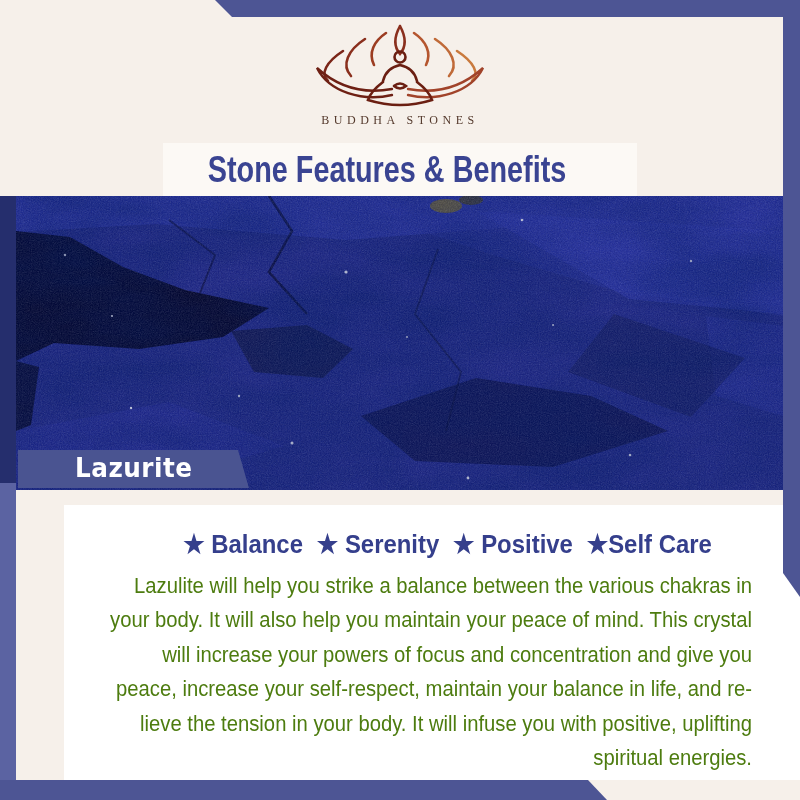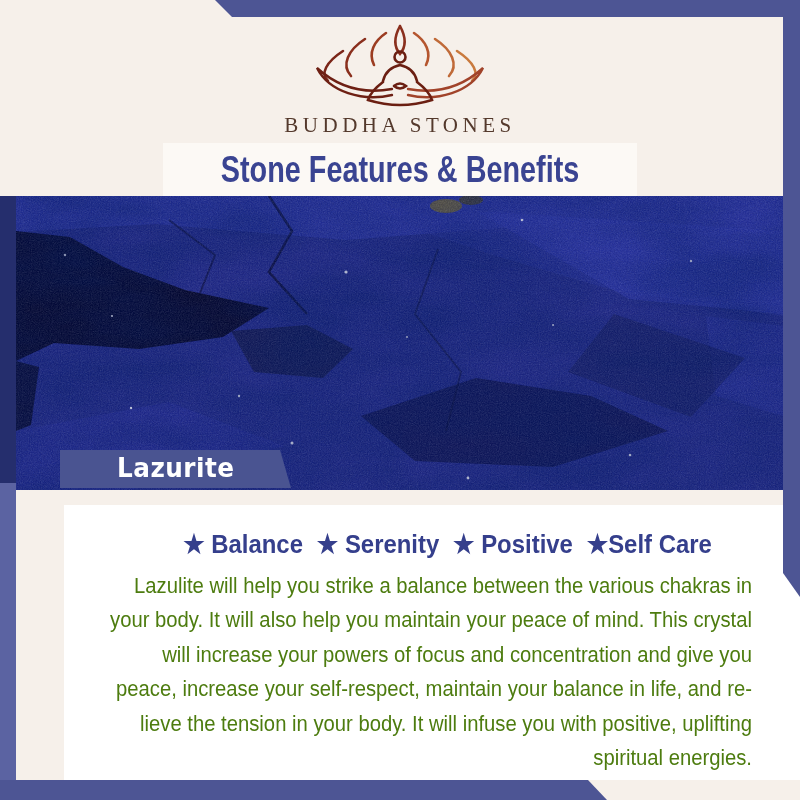--- a/index.html
+++ b/index.html
@@ -13,33 +13,33 @@
     clip-path:polygon(0 0,100% 0,100% 100%,17px 100%);}
   .bar-right{position:absolute;left:783px;top:0;width:17px;height:597px;background:#4d5594;z-index:6;
     clip-path:polygon(0 0,100% 0,100% 100%,0 calc(100% - 24px));}
   .bar-bottom{position:absolute;left:0;top:780px;width:607px;height:20px;background:#4d5594;z-index:6;
     clip-path:polygon(0 0,588px 0,100% 100%,0 100%);}
   .strip-dark{position:absolute;left:0;top:196px;width:16px;height:287px;background:#252e6d;z-index:5;}
   .strip-light{position:absolute;left:0;top:483px;width:16px;height:317px;background:#5b63a2;z-index:5;}
   
   .logo-svg{position:absolute;left:295px;top:24px;width:210px;height:84px;z-index:2;}
   .brand{position:absolute;left:0;top:113px;width:100%;text-align:center;z-index:2;
-    font-family:"Liberation Serif",serif;font-size:21px;letter-spacing:4.5px;color:#54392c;}
+    font-family:"Liberation Serif",serif;font-size:12px;letter-spacing:4.5px;color:#54392c;}
   
   .banner{position:absolute;left:163px;top:143px;width:474px;height:53px;background:#fcf9f5;z-index:2;
-    display:flex;align-items:center;justify-content:center;}
+    display:flex;align-items:center;justify-content:flex-start;}
   .banner h1{margin:0;font-size:36px;font-weight:bold;color:#3a4492;white-space:nowrap;
     transform:scaleX(0.8);transform-origin:center;}
   
   .photo{position:absolute;left:16px;top:196px;width:767px;height:294px;z-index:1;overflow:hidden;}
   .photo svg{display:block;width:767px;height:294px;}
   
   .ribbon{position:absolute;left:18px;top:450px;width:231px;height:38px;background:#4a5491;z-index:3;
     clip-path:polygon(0 0,220px 0,100% 100%,0 100%);
-    display:flex;align-items:center;justify-content:center;margin-left:42px;}
+    display:flex;align-items:center;justify-content:center;}
   .ribbon span{font-family:"DejaVu Sans",sans-serif;font-weight:bold;font-size:26px;color:#ffffff;
     letter-spacing:0.5px;padding-bottom:2px;transform:scaleX(0.95);}
   
   .panel{position:absolute;left:16px;top:505px;width:767px;height:275px;background:#ffffff;z-index:2;margin-left:48px;}
   .stars{position:absolute;left:0;top:24px;width:100%;display:flex;justify-content:center;gap:15px;
     font-size:26px;font-weight:bold;color:#353f8c;white-space:nowrap;
     transform:scaleX(0.92);transform-origin:center;}
   .para{position:absolute;left:22px;top:64px;width:740px;color:#4d7c0f;text-align:right;}
   .para div{white-space:nowrap;font-size:22.5px;line-height:34.4px;
     transform:scaleX(0.9);transform-origin:left center;}

